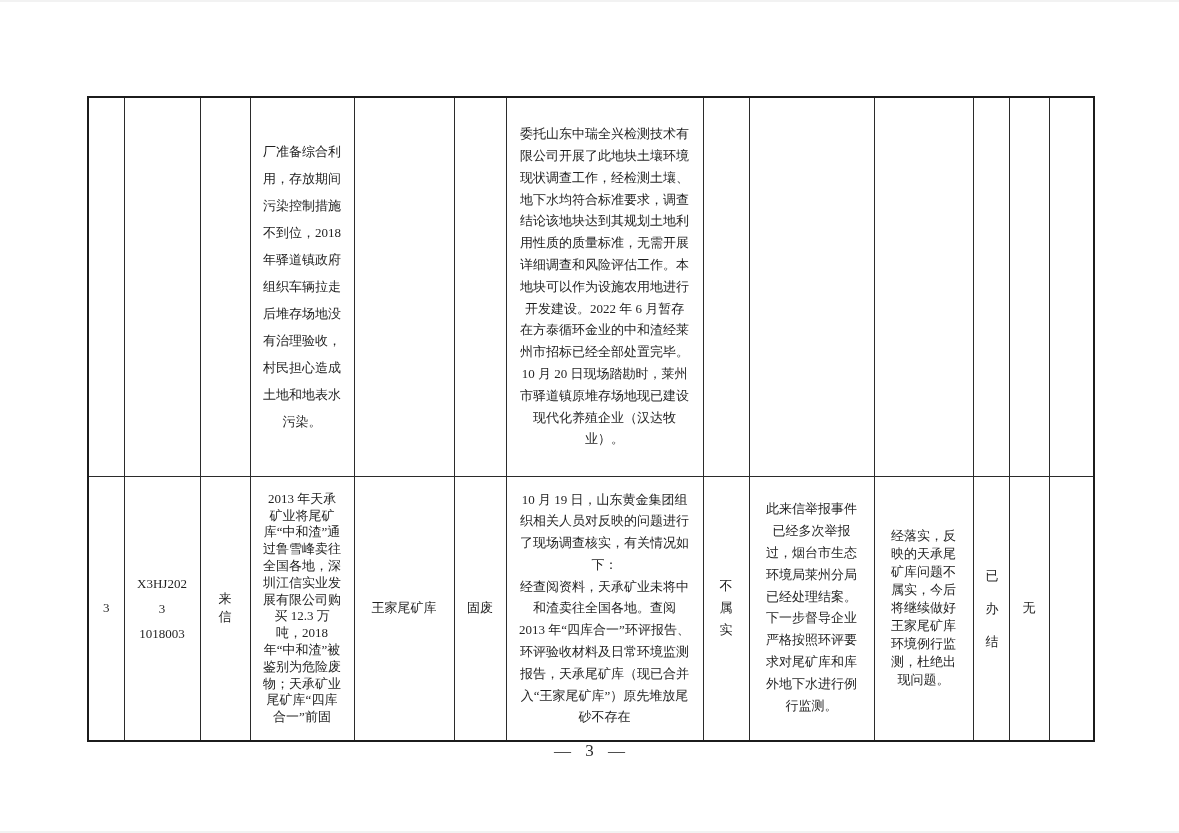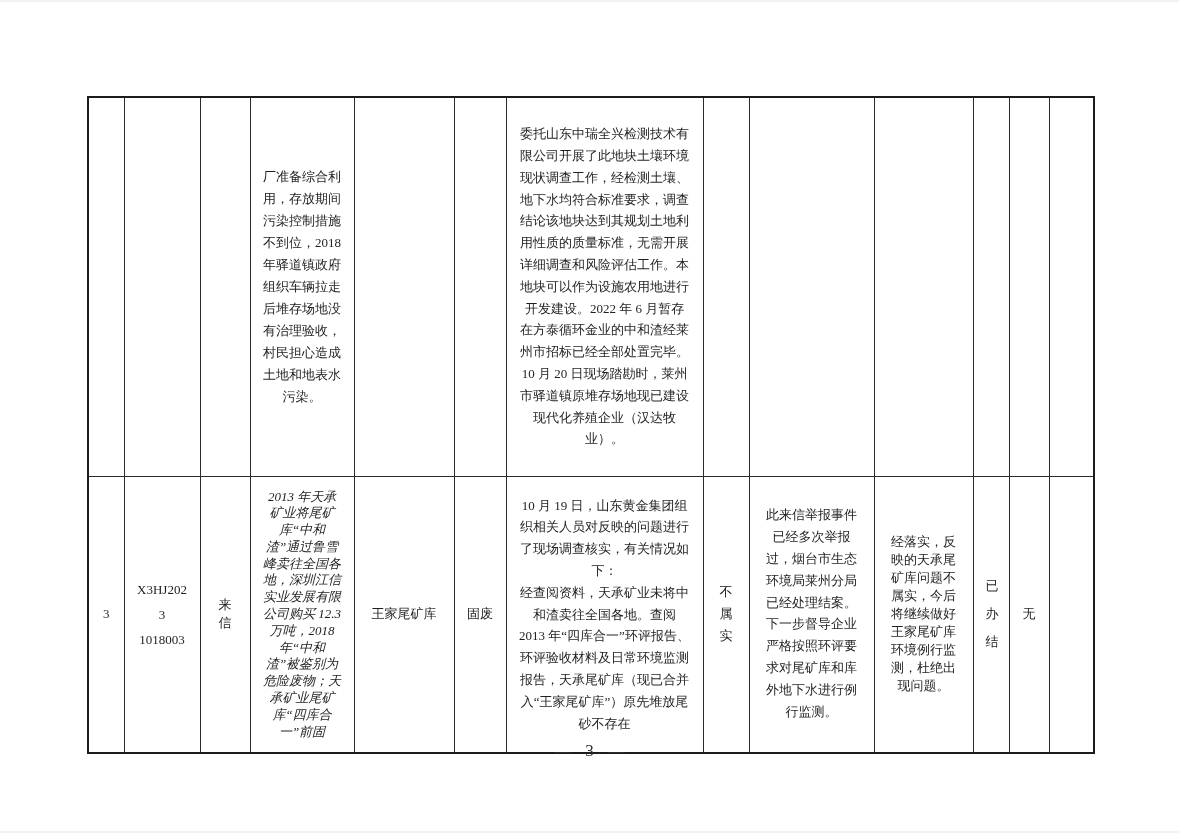--- a/index.html
+++ b/index.html
@@ -32,30 +32,29 @@
     overflow: hidden;
     word-break: break-word;
   }
   tr.row-cont { height: 379px; }
   tr.row-main { height: 256px; }
 
   td.cell-complaint-cont {
     vertical-align: top;
     text-align: justify;
     font-size: 14.5px;
-    line-height: 22px;
+    line-height: 27px;
     padding: 3px 12px 0 12px;
   }
   td.cell-complaint {
     vertical-align: top;
     text-align: justify;
     font-size: 15px;
     line-height: 16.8px;
     padding: 2px 9px 0 9px;
-    font-style: italic;
   }
   td.cell-verification {
     vertical-align: top;
     text-align: justify;
     font-size: 15.5px;
     line-height: 21.8px;
     padding: 3px 10px 0 10px;
     white-space: pre-line;
   }
   td.cell-id {
@@ -76,21 +75,21 @@
     font-family: Liberation Mono, monospace;
   }
   td.cell-rectification {
     font-size: 15px;
     line-height: 18px;
     padding: 0 11px;
     text-align: center;
   }
   td.cell-status {
     font-size: 15px;
-    line-height: 28px;
+    line-height: 33px;
     padding: 0 9px;
   }
   .footer {
     position: absolute;
     left: 0;
     top: 741px;
     width: 100%;
     text-align: center;
     font-size: 17px;
     color: #2e2e2e;

